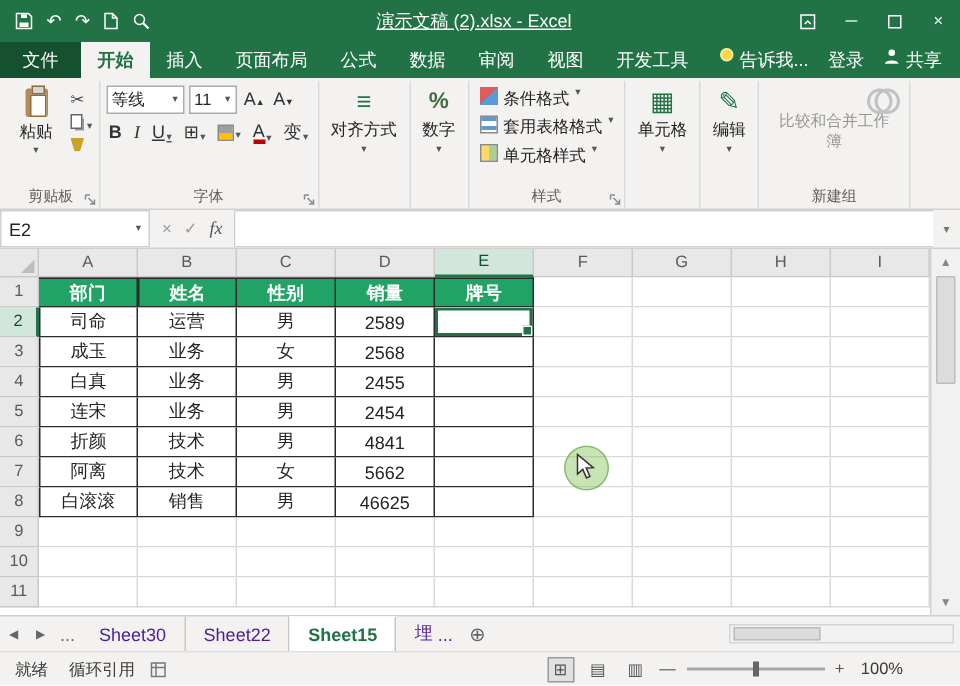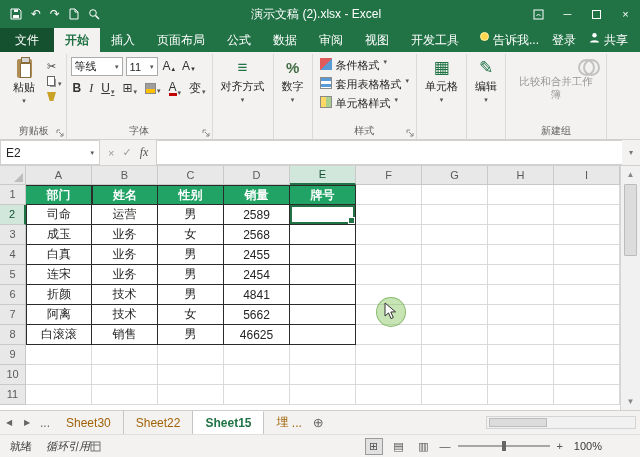--- a/index.html
+++ b/index.html
@@ -4,21 +4,21 @@
 <style>
   * { margin:0; padding:0; box-sizing:border-box; }
   html,body { width:640px; height:457px; overflow:hidden; }
   body { font-family:"Liberation Sans","DejaVu Sans",sans-serif; font-size:12px; color:#252423; }
   .window { width:640px; height:457px; display:flex; flex-direction:column; background:#fff; position:relative; overflow:hidden; }
 
   
   .titlebar { height:28px; background:#217346; color:#fff; display:flex; align-items:center; flex:0 0 auto; }
   .qat { display:flex; align-items:center; gap:9px; padding:0 8px 0 10px; }
   .qat-btn { display:flex; align-items:center; font-size:12px; color:#fff; }
-  .title-text { flex:1; text-align:center; font-size:12px; white-space:nowrap; overflow:hidden; }
+  .title-text { flex:1; text-align:center; font-size:12px; white-space:nowrap; overflow:hidden;text-decoration:underline; }
   .win-controls { display:flex; height:28px; }
   .win-btn { width:29px; display:flex; align-items:center; justify-content:center; font-size:11px; }
   .maxi-box { width:9px; height:9px; border:1px solid #fff; }
 
   
   .tabrow { height:24px; background:#217346; display:flex; align-items:stretch; color:#fff; flex:0 0 auto; font-size:12px; }
   .file-tab { background:#15512f; padding:0 15px; display:flex; align-items:center; }
   .rtab-list { display:flex; }
   .rtab { padding:0 11px; display:flex; align-items:center; }
   .rtab.active { background:#f3f2f1; color:#217346; font-weight:bold; }
@@ -106,31 +106,31 @@
   .vscroll { width:20px; flex:0 0 auto; background:#f1f1f1; border-left:1px solid #d4d4d4; display:flex; flex-direction:column; }
   .vs-btn { height:17px; text-align:center; color:#868686; font-size:8px; line-height:17px; }
   .vs-thumb { margin:1px 3px; height:72px; background:#dcdcdc; border:1px solid #bcbcbc; border-radius:1px; }
   .vs-spacer { flex:1; }
 
   
   .sheetbar { height:24px; background:#f3f2f1; border-top:1px solid #cfcfcf; display:flex; align-items:stretch; flex:0 0 auto; font-size:12px; }
   .nav { width:18px; display:flex; align-items:center; justify-content:center; color:#666; font-size:8px; }
   .ellip { display:flex; align-items:center; padding:0 4px; color:#666; }
   .stabs { display:flex; align-items:stretch; }
-  .stab { display:flex; align-items:center; padding:0 12px; border-right:1px solid #c8c6c4; color:#a16207; }
+  .stab { display:flex; align-items:center; padding:0 12px; border-right:1px solid #c8c6c4; color:#4c1d95; }
   .stab.active { background:#fff; color:#217346; font-weight:bold; border-top:1px solid #fff; }
   .stab.partial { border-right:none; padding-right:4px; }
   .addsheet { display:flex; align-items:center; padding:0 7px; color:#666; font-size:13px; }
   .hscroll { margin-left:auto; margin-right:4px; align-self:center; width:150px; height:13px; background:#f1f1f1; border:1px solid #d4d4d4; position:relative; }
   .hs-thumb { position:absolute; left:2px; top:1px; width:58px; height:9px; background:#dcdcdc; border:1px solid #bcbcbc; }
 
   
   .statusbar { height:23px; background:#f3f2f1; border-top:1px solid #e1dfdd; display:flex; align-items:center; flex:0 0 auto; font-size:11px; color:#3b3a39; }
   .st-ready { padding:0 14px 0 10px; }
-  .st-circ { padding-right:0;font-style:italic; }
+  .st-circ { padding-right:10px; }
   .st-icon { display:flex; align-items:center; }
   .st-right { margin-left:auto; display:flex; align-items:center; gap:7px; padding-right:38px; }
   .view-btn { width:18px; height:17px; display:flex; align-items:center; justify-content:center; font-size:11px; color:#555; }
   .view-btn.active { background:#e1e1e1; border:1px solid #9a9a9a; }
   .zoom-dash { color:#555; font-size:11px; }
   .zoom-slider { width:92px; height:12px; position:relative; }
   .zoom-track { position:absolute; left:0; right:0; top:5px; height:2px; background:#a6a6a6; }
   .zoom-thumb { position:absolute; left:44px; top:1px; width:4px; height:10px; background:#666; }
   .zoom-pct { min-width:32px; text-align:right; }
 

